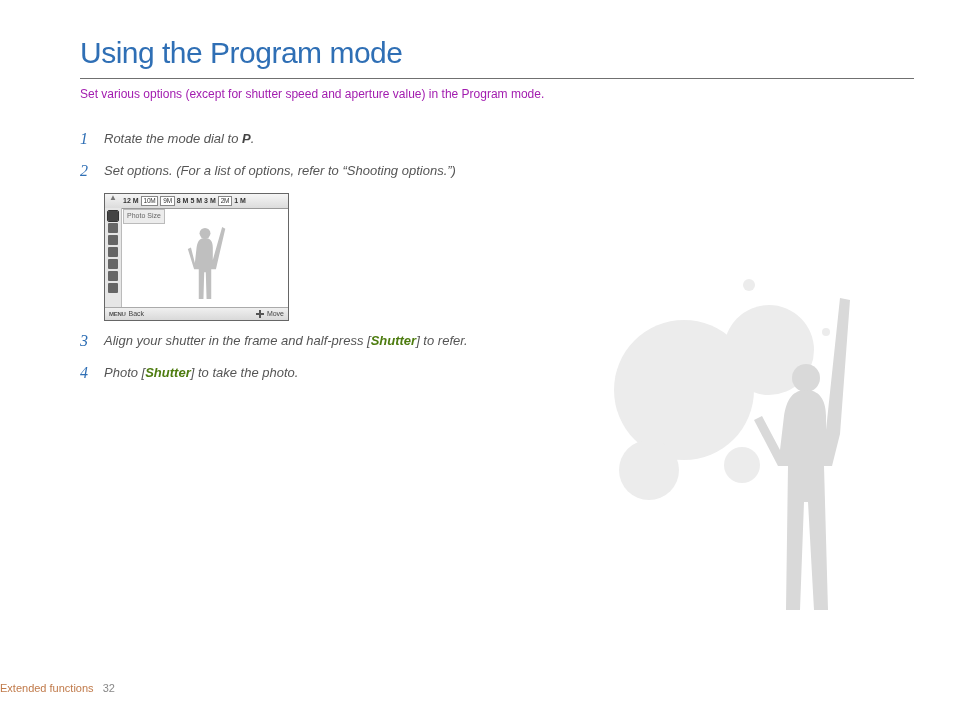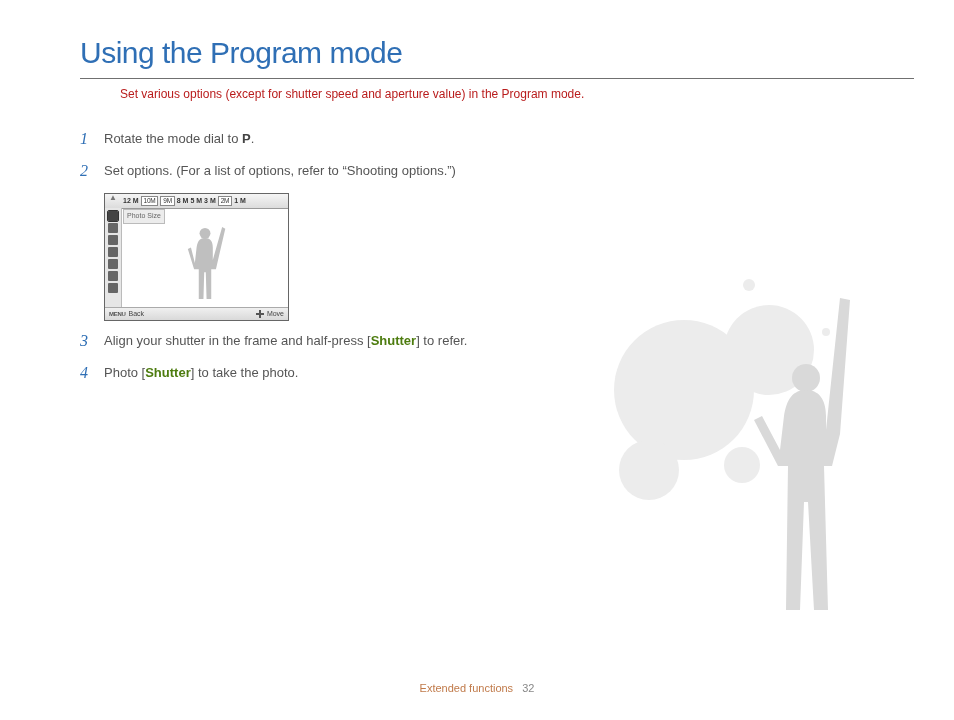--- a/index.html
+++ b/index.html
@@ -25,22 +25,21 @@
     padding-bottom: 4px;
     font-family: Arial, Helvetica, sans-serif;
   }
   hr.rule {
     border: none;
     border-top: 1px solid #707070;
     margin: 4px 0 8px 0;
   }
   .subtitle {
     font-size: 12px;
-    color: #b91c1c;
-    margin-left: 40px;
+    color: #a21caf;
   }
   .content {
     margin-top: 28px;
     width: 400px;
     font-size: 13px;
     color: #555;
     line-height: 1.55;
   }
   .step {
     display: flex;
@@ -49,21 +48,21 @@
   }
   .step-num {
     flex: 0 0 16px;
     color: #2f6fb5;
     font-family: Georgia, 'Times New Roman', serif;
     font-style: italic;
     font-size: 16px;
     line-height: 1.2;
     margin-right: 8px;
   }
-  .step-body { flex: 1; }
+  .step-body { flex: 1; font-style: italic; }
   .pbold {
     font-family: Arial, Helvetica, sans-serif;
     font-weight: bold;
     color: #444;
   }
   .shutter {
     font-weight: bold;
     color: #4d7c0f;
   }
 
@@ -190,21 +189,20 @@
     height: 360px;
     pointer-events: none;
   }
   .deco svg { width: 100%; height: 100%; }
 
   
   .footer {
     position: absolute;
     left: 0; right: 0;
     bottom: 26px;
-    text-align: center;
     font-size: 11px;
     color: #888;
   }
   .footer .section {
     color: #c07a4a;
     margin-right: 6px;
   }
 </style>
 </head>
 <body>

